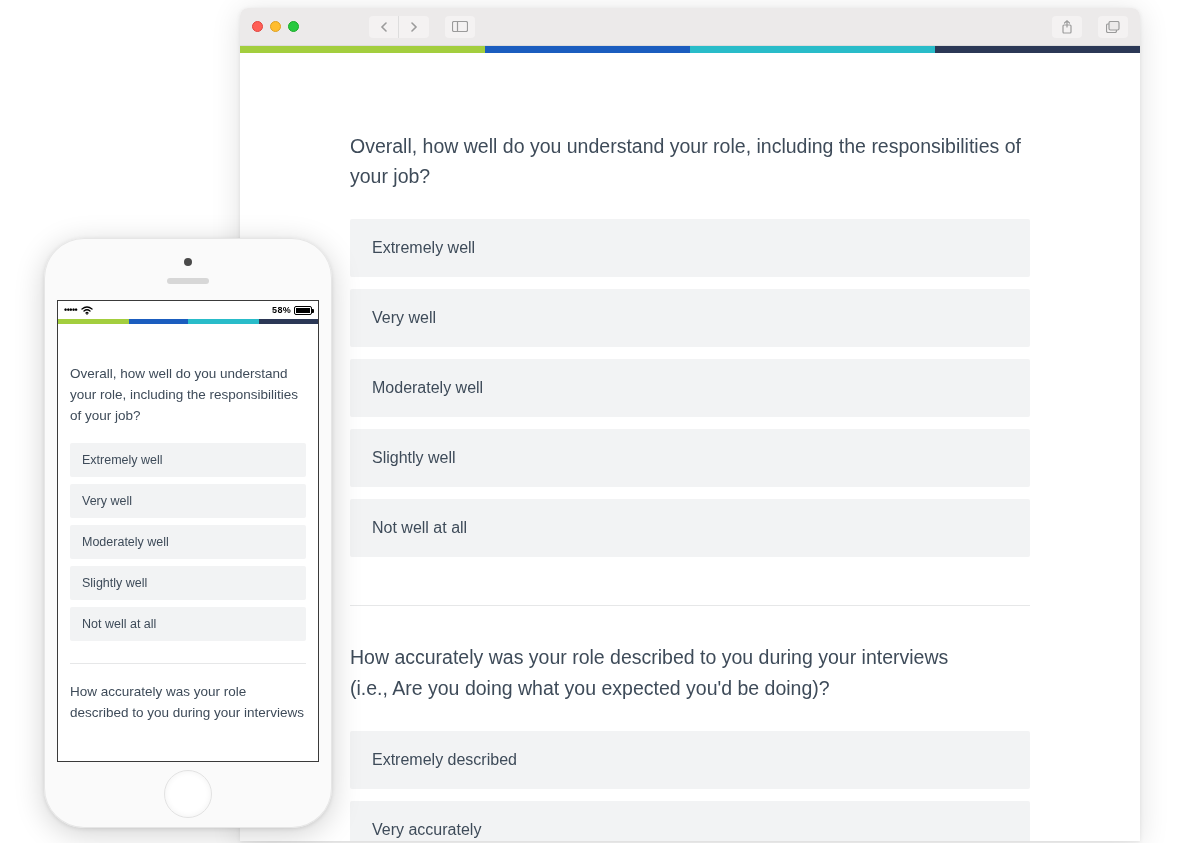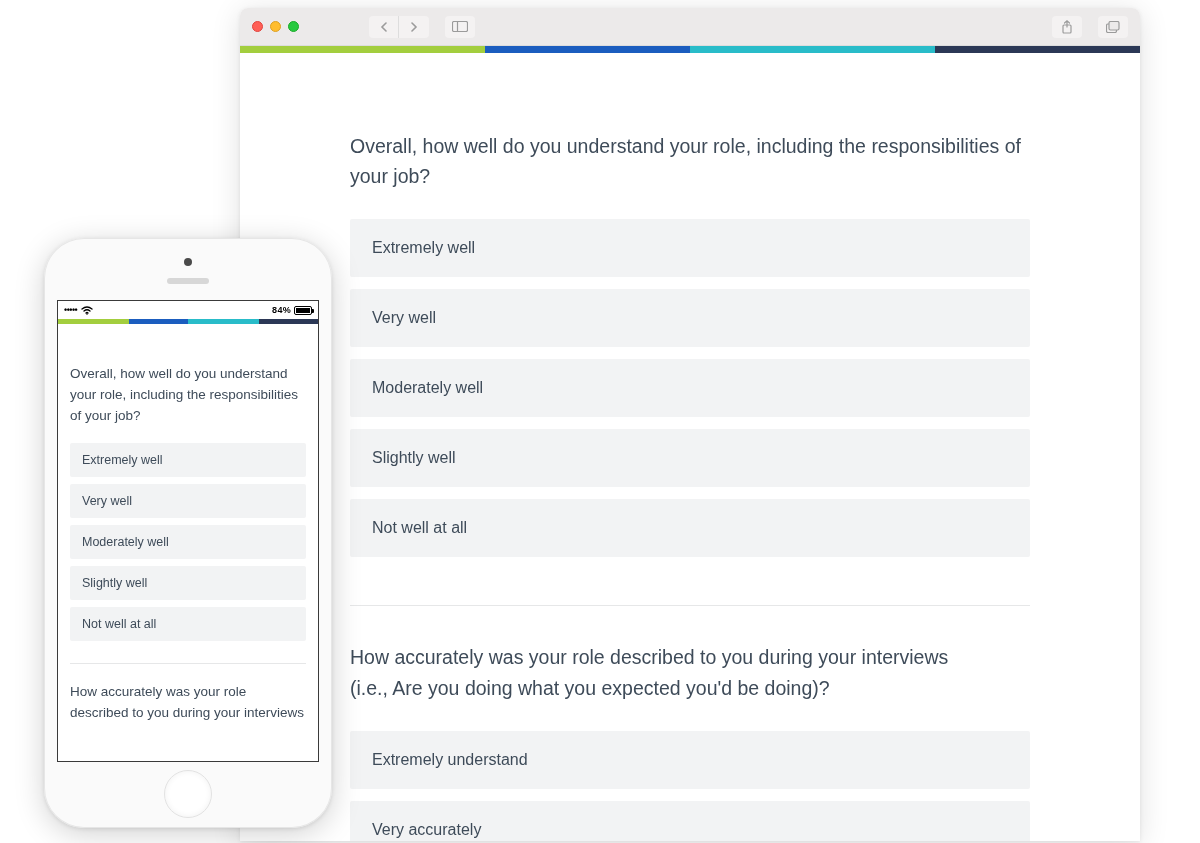--- a/index.html
+++ b/index.html
@@ -222,42 +222,42 @@
         <div class="option">Not well at all</div>
       </div>
     </div>
 
     <hr class="divider">
 
     <div class="question-block">
       <div class="question-text" style="white-space: pre-line;">How accurately was your role described to you during your interviews
 (i.e., Are you doing what you expected you'd be doing)?</div>
       <div class="options">
-        <div class="option">Extremely understand</div>
+        <div class="option">Extremely described</div>
         <div class="option">Very accurately</div>
 
       </div>
     </div>
   </div>
 </div>
 
 <div class="phone">
   <div class="phone-camera"></div>
   <div class="phone-speaker"></div>
   <div class="phone-screen">
     <div class="phone-statusbar">
       <div class="status-left">
         <span class="dots">•••••</span>
         <svg class="wifi" width="12" height="9" viewBox="0 0 12 9">
             <path d="M1 3 Q6 -1 11 3 M3 5 Q6 2.5 9 5 M5 7 Q6 6 7 7" stroke="#000" stroke-width="1.3" fill="none" stroke-linecap="round"></path>
             <circle cx="6" cy="8" r="0.8" fill="#000"></circle>
           </svg>
       </div>
       <div class="status-right">
-        <span>84%</span>
+        <span>58%</span>
         <div class="battery">
             <div class="battery-fill"></div>
           </div>
       </div>
     </div>
 
     <div class="phone-brand-stripe">
       <div class="stripe-1"></div>
         <div class="stripe-2"></div>
         <div class="stripe-3"></div>

